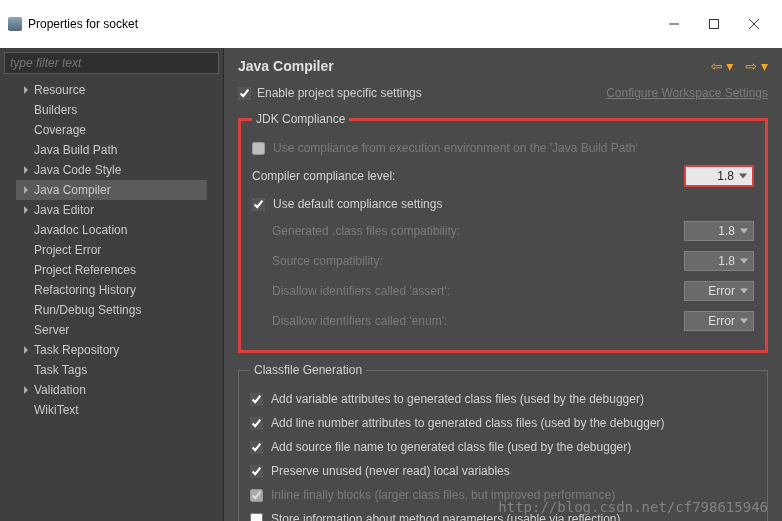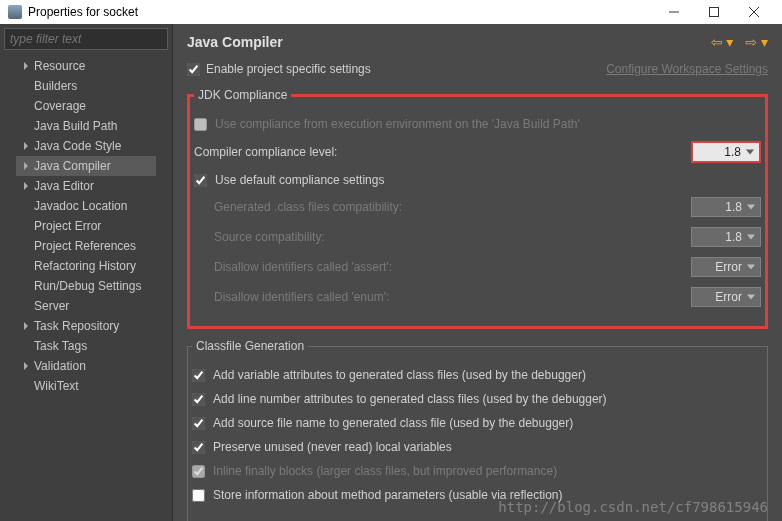--- a/index.html
+++ b/index.html
@@ -1,43 +1,43 @@
 <!DOCTYPE html>
 <html><head>
 <meta charset="utf-8">
 <style>
 * { box-sizing: border-box; margin: 0; padding: 0; font-family: "Segoe UI", Tahoma, sans-serif; font-size: 12px; }
 body { background: #4a4a4a; color: #d0d0d0; width: 782px; height: 521px; overflow: hidden; display: flex; flex-direction: column; }
-.titlebar { background: #fff; color: #000; height: 24px; display: flex; align-items: center; padding: 0 8px; }
+.titlebar { background: #fff; color: #000; height: 48px; display: flex; align-items: center; padding: 0 8px; }
 .titlebar .icon-sq { width: 14px; height: 14px; background: linear-gradient(#8ab, #567); border-radius: 2px; margin-right: 6px; }
 .titlebar .title { flex: 1; font-size: 12px; }
 .winbtns { display: flex; gap: 0; }
 .winbtn { width: 40px; height: 28px; display: flex; align-items: center; justify-content: center; color: #333; }
 .winbtn svg { width: 10px; height: 10px; }
 .main { flex: 1; display: flex; overflow: hidden; }
-.sidebar { width: 173px; background: #3f3f3f; display: flex; flex-direction: column; border-right: 1px solid #2a2a2a; }
+.sidebar { width: 224px; background: #3f3f3f; display: flex; flex-direction: column; border-right: 1px solid #2a2a2a; }
 .filter { margin: 4px; }
 .filter input { width: 100%; background: #2f2f2f; border: 1px solid #5a5a5a; color: #888; padding: 3px 5px; font-style: italic; }
 .tree { flex: 1; overflow-y: auto; padding: 2px 16px; }
 .tree-item { display: flex; align-items: center; height: 20px; padding: 0 4px; color: #c8c8c8; white-space: nowrap; }
 .tree-item.selected { background: #5a5a5a; }
 .arrow { width: 12px; height: 12px; display: inline-flex; align-items: center; justify-content: center; margin-right: 2px; color: #aaa; }
 .arrow svg { width: 8px; height: 8px; }
 .spacer { width: 14px; display: inline-block; }
 .content { flex: 1; background: #4a4a4a; display: flex; flex-direction: column; overflow: hidden; }
 .header { display: flex; align-items: center; padding: 10px 14px 6px; }
 .header h1 { font-size: 14px; font-weight: bold; color: #e0e0e0; flex: 1; }
 .navarrows { display: flex; gap: 12px; }
 .navarrow { color: #f5a623; font-size: 14px; display: flex; align-items: center; }
 .scroll { flex: 1; overflow-y: auto; padding: 0 14px 10px; }
 .toprow { display: flex; align-items: center; padding: 6px 0; }
 .toprow label { display: flex; align-items: center; gap: 6px; }
 .toprow .link { margin-left: auto; color: #7a7a7a; text-decoration: underline; }
 input[type=checkbox] { width: 13px; height: 13px; accent-color: #555; }
-fieldset { border: 1px solid #6a6a6a; margin: 6px 0 10px; padding: 10px 4px 14px; position: relative; }
+fieldset { border: 1px solid #6a6a6a; margin: 6px 0 10px; padding: 10px 11px 14px; position: relative; }
 fieldset.hl { border: 3px solid #d94040; }
 legend { padding: 0 4px; color: #d0d0d0; }
 .row { display: flex; align-items: center; padding: 5px 0; gap: 8px; }
 .row.dim { color: #7a7a7a; }
 .row .lbl { flex: 1; }
 .row.indent { padding-left: 20px; }
 .sel { width: 70px; background: #6a6a6a; border: 1px solid #818181; color: #ddd; padding: 2px 18px 2px 6px; position: relative; text-align: right; }
 .sel.hl { background: #e8e8e8; color: #222; border: 2px solid #d94040; }
 .sel::after { content: ""; position: absolute; right: 5px; top: 50%; transform: translateY(-50%); border-left: 4px solid transparent; border-right: 4px solid transparent; border-top: 5px solid currentColor; opacity: .7; }
 .watermark { position: fixed; right: 14px; bottom: 6px; color: rgba(230,230,230,0.35); font-family: monospace; font-size: 14px; pointer-events: none; margin-left: 12px; }

